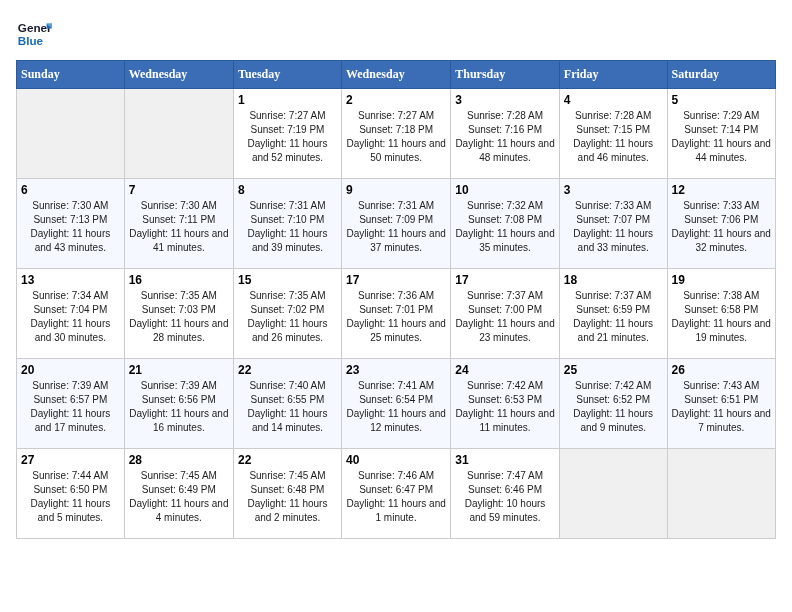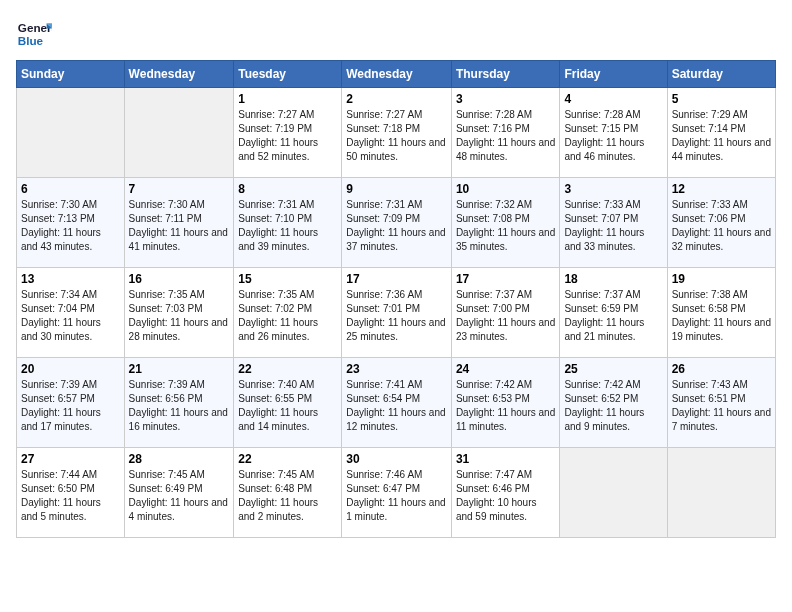--- a/index.html
+++ b/index.html
@@ -43,39 +43,41 @@
       font-size: 11px;
     }
     thead th {
       background-color: #3a6db5;
       color: #fff;
       padding: 6px 4px;
       text-align: left;
       font-size: 12px;
       font-weight: bold;
       border: 1px solid #2a5a9a;
+      font-family: Liberation Serif, serif;
     }
     tbody td {
       border: 1px solid #ccc;
       vertical-align: top;
       padding: 4px;
       min-height: 80px;
       height: 90px;
       width: 113px;
     }
     .day-number {
       font-weight: bold;
       font-size: 12px;
       display: block;
       margin-bottom: 2px;
     }
     .day-info {
       font-size: 10px;
       line-height: 1.4;
       color: #222;
+      text-align: center;
     }
     .empty-cell {
       background: #f9f9f9;
     }
     tbody tr:nth-child(even) td {
       background-color: #f5f8ff;
     }
     tbody tr:nth-child(odd) td {
       background-color: #fff;
     }
@@ -235,21 +237,21 @@
         </td>
         <td>
           <span class="day-number">28</span>
           <div class="day-info">Sunrise: 7:45 AM<br>Sunset: 6:49 PM<br>Daylight: 11 hours and 4 minutes.</div>
         </td>
         <td>
           <span class="day-number">22</span>
           <div class="day-info">Sunrise: 7:45 AM<br>Sunset: 6:48 PM<br>Daylight: 11 hours and 2 minutes.</div>
         </td>
         <td>
-          <span class="day-number">30</span>
+          <span class="day-number">40</span>
           <div class="day-info">Sunrise: 7:46 AM<br>Sunset: 6:47 PM<br>Daylight: 11 hours and 1 minute.</div>
         </td>
         <td>
           <span class="day-number">31</span>
           <div class="day-info">Sunrise: 7:47 AM<br>Sunset: 6:46 PM<br>Daylight: 10 hours and 59 minutes.</div>
         </td>
         <td class="empty-cell"></td>
         <td class="empty-cell"></td>
       </tr>
     </tbody>

